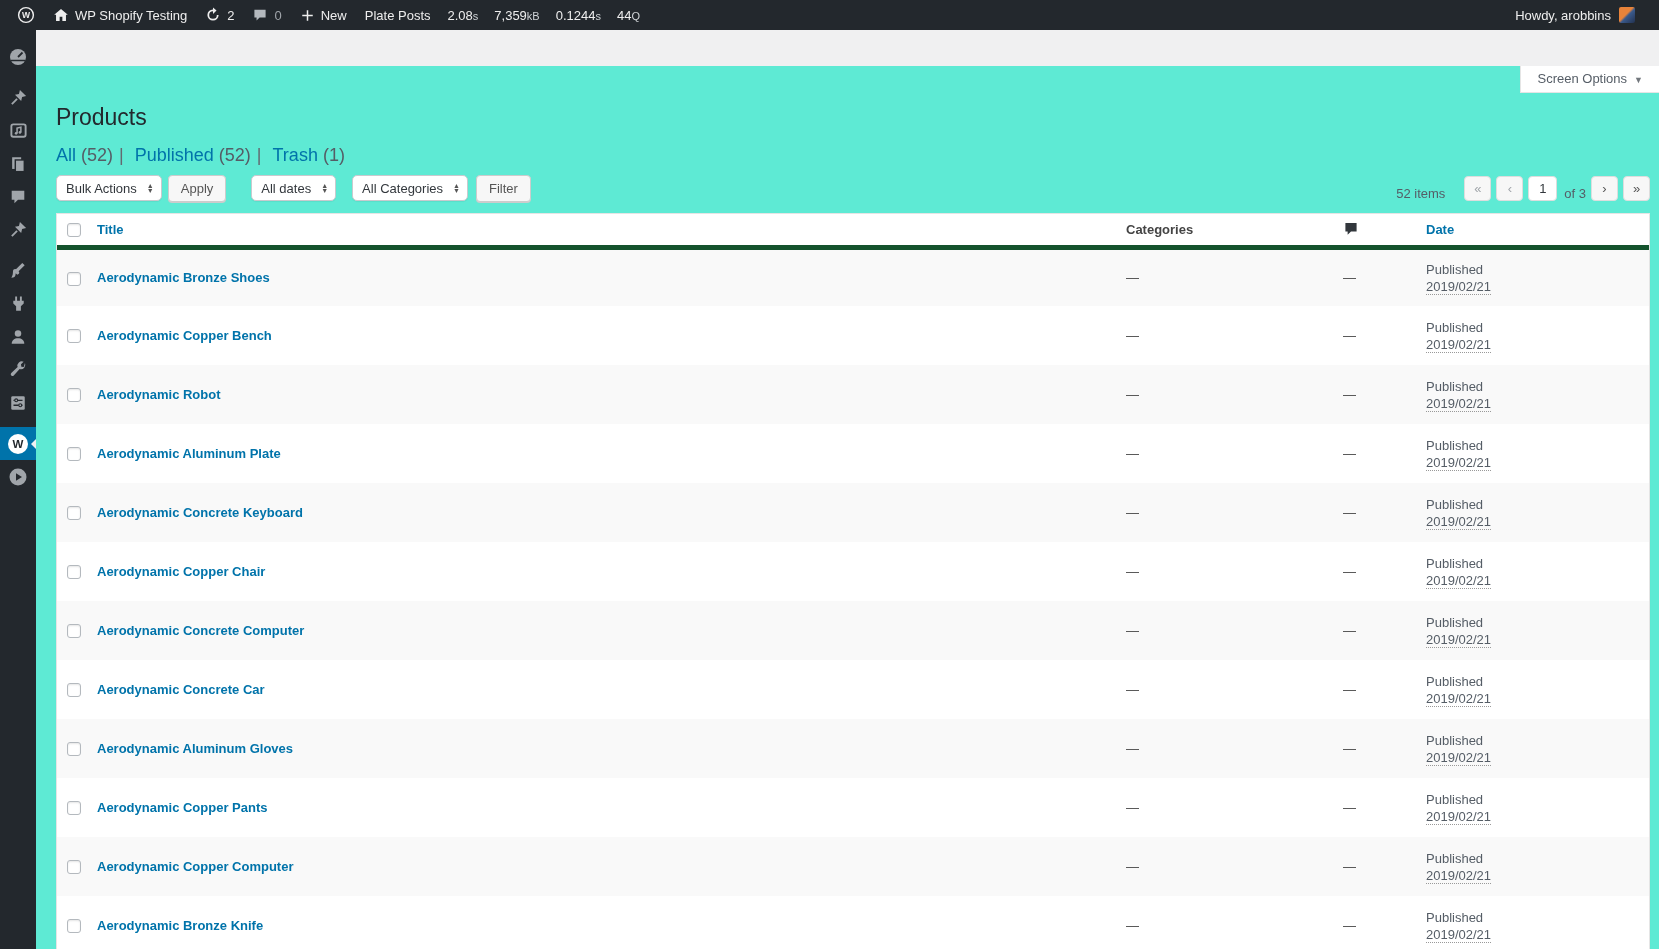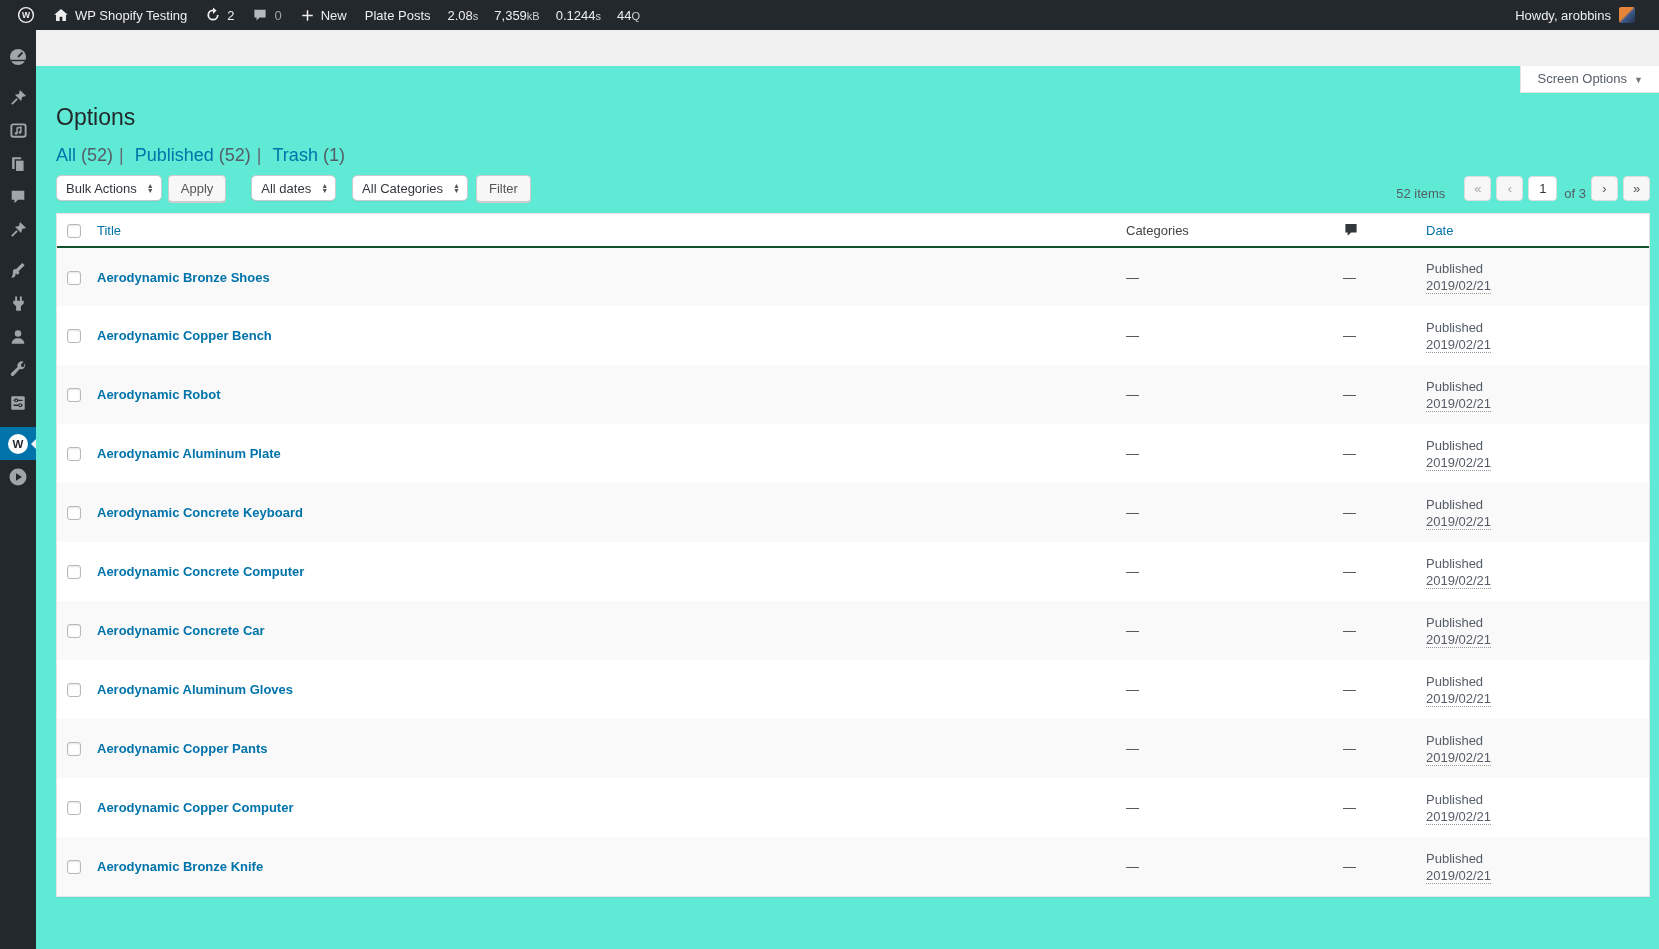--- a/index.html
+++ b/index.html
@@ -104,21 +104,21 @@
     border-radius:4px; margin-left:5px; font-size:13px; color:#32373c; padding:0; outline:none;
   }
   .paging-of { margin-left:7px; color:#555d66; }
 
   
   .table-wrap {
     margin-top:11px; background:#fff; border:1px solid #e5e5e5;
     box-shadow:0 1px 1px rgba(0,0,0,.04);
   }
   table.wp-list-table { width:100%; border-collapse:collapse; table-layout:fixed; }
-  thead th { height:33px; border-bottom:2px solid #14532d; text-align:left; font-weight:400; font-size:13px; color:#32373c; padding:0; }
+  thead th { height:33px; border-bottom:5px solid #14532d; text-align:left; font-weight:700; font-size:13px; color:#32373c; padding:0; }
   tbody td { height:59px; vertical-align:middle; font-size:13px; padding:0; }
   tbody tr:nth-child(odd) { background:#f9f9f9; }
   .col-cb { padding-left:10px !important; }
   .col-title { padding-left:7px !important; }
   .col-cat { padding-left:10px !important; color:#444; }
   .col-com { padding-left:14px !important; color:#444; }
   .col-date { padding-left:12px !important; color:#555d66; }
   .checkbox {
     display:inline-block; width:14px; height:14px; background:#fff;
     border:1px solid #b4b9be; border-radius:3px; vertical-align:middle; cursor:pointer;
@@ -304,21 +304,21 @@
       </span>
   </div>
 </div>
 
 <div id="content">
 
   <div id="screen-options-tab">
     <span>Screen Options</span><span class="caret">▼</span>
   </div>
 
-  <h1 class="page-title">Options</h1>
+  <h1 class="page-title">Products</h1>
 
   <ul class="subsubsub">
     <li><a href="#">All</a> <span class="count">(52)</span><span class="sep">|</span></li>
     <li><a href="#">Published</a> <span class="count">(52)</span><span class="sep">|</span></li>
     <li><a href="#">Trash</a> <span class="count">(1)</span></li>
   </ul>
 
 
   <div class="tablenav">
     <div class="tablenav-left">
@@ -429,20 +429,30 @@
     <td class="col-cb"><span class="checkbox"></span></td>
     <td class="col-title"><a href="#" class="row-title">Aerodynamic Concrete Keyboard</a></td>
     <td class="col-cat"><span>—</span></td>
     <td class="col-com"><span>—</span></td>
     <td class="col-date">
       <span class="date-status">Published</span>
       <span class="date-value">2019/02/21</span>
     </td>
   </tr>
 
+  <tr>
+    <td class="col-cb"><span class="checkbox"></span></td>
+    <td class="col-title"><a href="#" class="row-title">Aerodynamic Copper Chair</a></td>
+    <td class="col-cat"><span>—</span></td>
+    <td class="col-com"><span>—</span></td>
+    <td class="col-date">
+      <span class="date-status">Published</span>
+      <span class="date-value">2019/02/21</span>
+    </td>
+  </tr>
 
   <tr>
     <td class="col-cb"><span class="checkbox"></span></td>
     <td class="col-title"><a href="#" class="row-title">Aerodynamic Concrete Computer</a></td>
     <td class="col-cat"><span>—</span></td>
     <td class="col-com"><span>—</span></td>
     <td class="col-date">
       <span class="date-status">Published</span>
       <span class="date-value">2019/02/21</span>
     </td>

